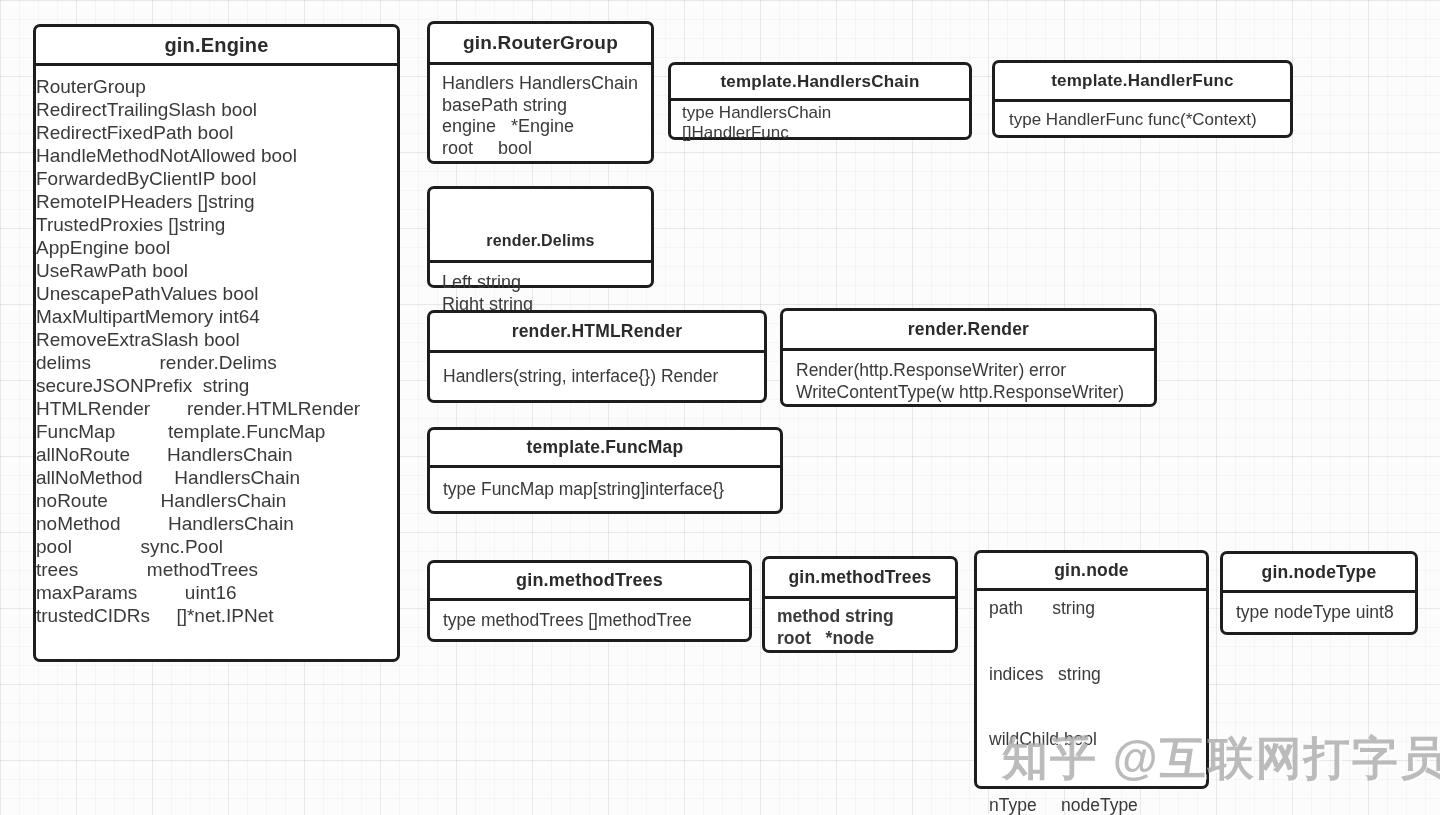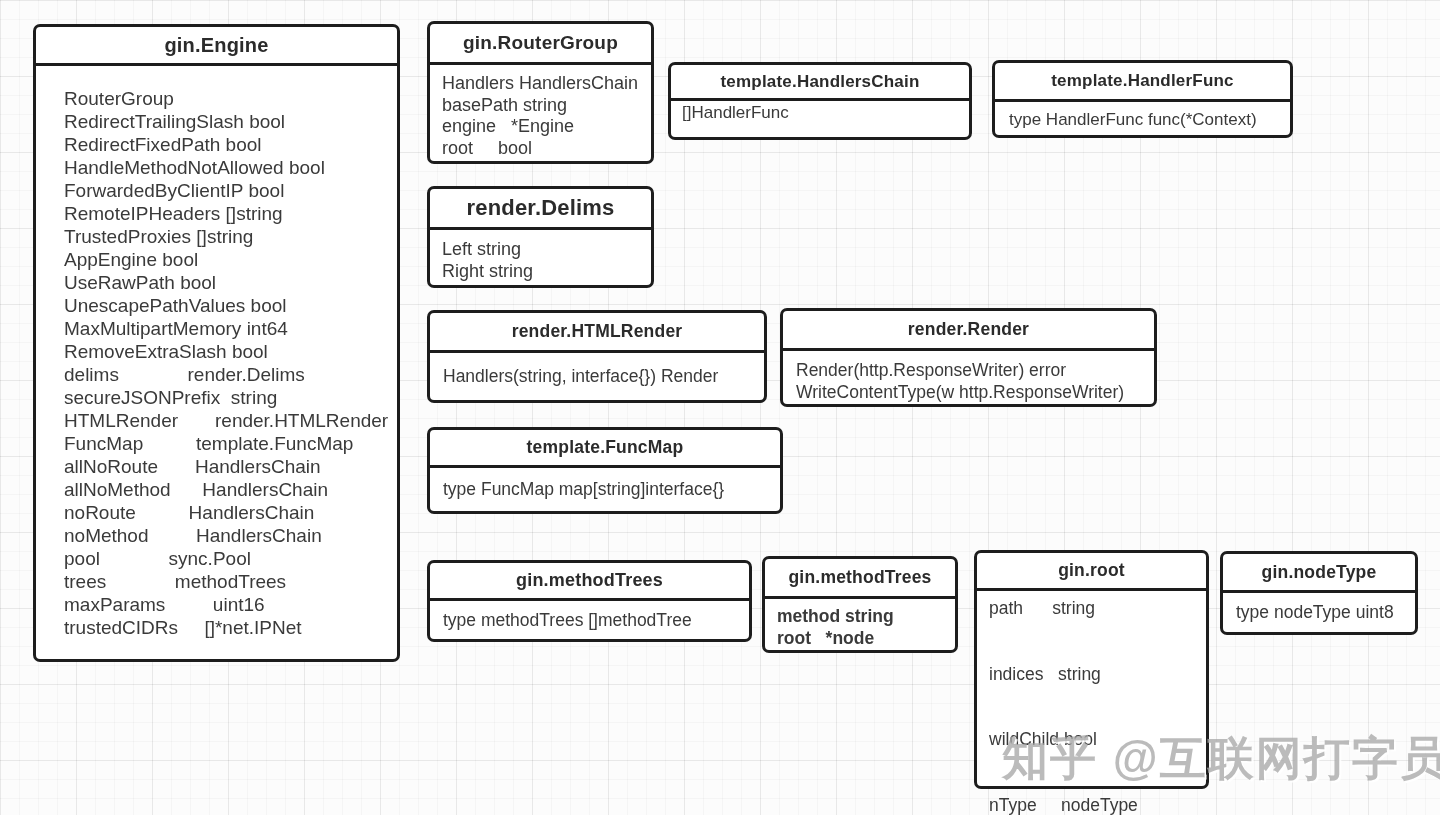--- a/index.html
+++ b/index.html
@@ -43,40 +43,40 @@
     flex: 1 1 auto;
     display: flex;
     flex-direction: column;
     justify-content: center;
   }
   .box .body .line { white-space: pre; }
 
   
   #gin-engine { left: 33px; top: 24px; width: 367px; height: 638px; }
   #gin-engine .title { height: 36px; font-size: 20px; }
-  #gin-engine .body { justify-content: center; padding: 9px 28px; font-size: 19px; }
+  #gin-engine .body { justify-content: flex-start; padding: 9px 0; font-size: 19px; }
   #gin-engine .line { line-height: 23px; }
 
   #gin-routergroup { left: 427px; top: 21px; width: 227px; height: 143px; }
   #gin-routergroup .title { height: 38px; font-size: 19px; }
   #gin-routergroup .body { justify-content: flex-start; padding: 8px 12px; font-size: 18px; }
   #gin-routergroup .line { line-height: 21.5px; }
 
   #template-handlerschain { left: 668px; top: 62px; width: 304px; height: 78px; }
   #template-handlerschain .title { height: 33px; font-size: 17px; }
   #template-handlerschain .body { justify-content: flex-start; padding: 2px 11px; font-size: 17px; }
   #template-handlerschain .line { line-height: 20px; }
 
   #template-handlerfunc { left: 992px; top: 60px; width: 301px; height: 78px; }
   #template-handlerfunc .title { height: 36px; font-size: 17px; }
   #template-handlerfunc .body { padding: 8px 14px; font-size: 17px; }
   #template-handlerfunc .line { line-height: 20px; }
 
   #render-delims { left: 427px; top: 186px; width: 227px; height: 102px; }
-  #render-delims .title { height: 38px; font-size: 22px; }
+  #render-delims .title { height: 38px; font-size: 16px; margin-top: 33px; }
   #render-delims .body { justify-content: flex-start; padding: 8px 12px; font-size: 18px; }
   #render-delims .line { line-height: 22px; }
 
   #render-htmlrender { left: 427px; top: 310px; width: 340px; height: 93px; }
   #render-htmlrender .title { height: 37px; font-size: 17.5px; }
   #render-htmlrender .body { padding: 0 13px; font-size: 17.5px; }
   #render-htmlrender .line { line-height: 21px; }
 
   #render-render { left: 780px; top: 308px; width: 377px; height: 99px; }
   #render-render .title { height: 37px; font-size: 17.5px; }
@@ -162,20 +162,21 @@
         <div class="line">Handlers HandlersChain</div>
         <div class="line">basePath string</div>
         <div class="line">engine   *Engine</div>
         <div class="line">root     bool</div>
       </div>
   </div>
 
   <div class="box" id="template-handlerschain">
     <div class="title">template.HandlersChain</div>
     <div class="body">
+        <div class="line">type HandlersChain</div>
         <div class="line">[]HandlerFunc</div>
       </div>
   </div>
 
   <div class="box" id="template-handlerfunc">
     <div class="title">template.HandlerFunc</div>
     <div class="body">
         <div class="line">type HandlerFunc func(*Context)</div>
       </div>
   </div>
@@ -219,21 +220,21 @@
 
   <div class="box" id="gin-methodtrees-struct">
     <div class="title">gin.methodTrees</div>
     <div class="body">
         <div class="line">method string</div>
         <div class="line">root   *node</div>
       </div>
   </div>
 
   <div class="box" id="gin-node">
-    <div class="title">gin.root</div>
+    <div class="title">gin.node</div>
     <div class="body">
         <div class="line">path      string</div>
         <div class="line">indices   string</div>
         <div class="line">wildChild bool</div>
         <div class="line">nType     nodeType</div>
         <div class="line">priority  uint32</div>
         <div class="line">children  []*node</div>
         <div class="line">handlers  HandlersChain</div>
         <div class="line">fullPath  string</div>
       </div>

